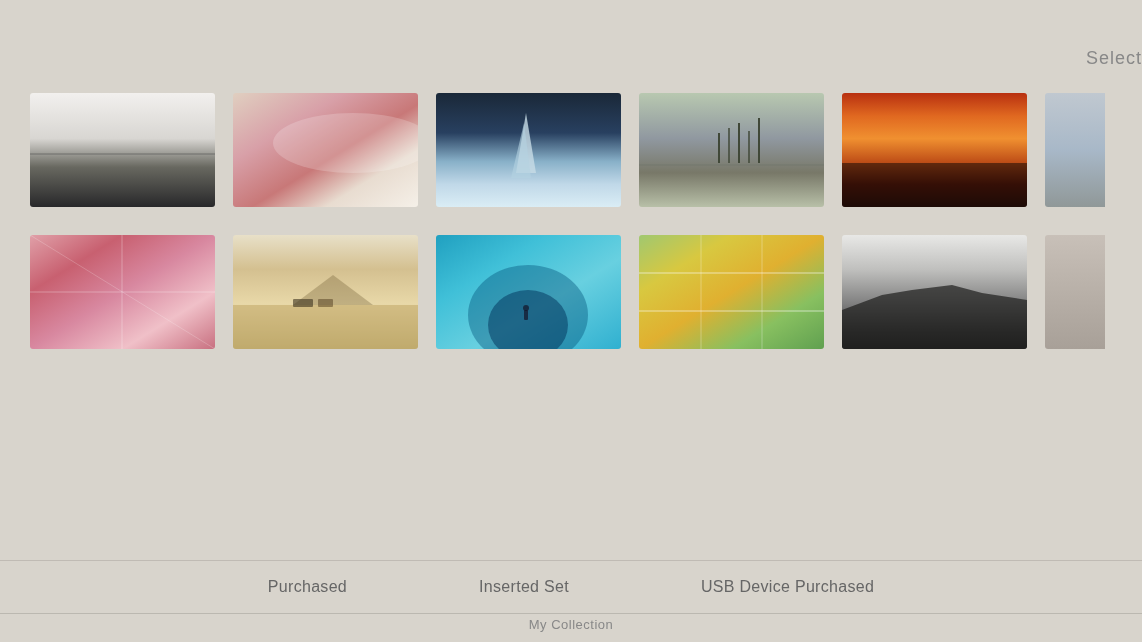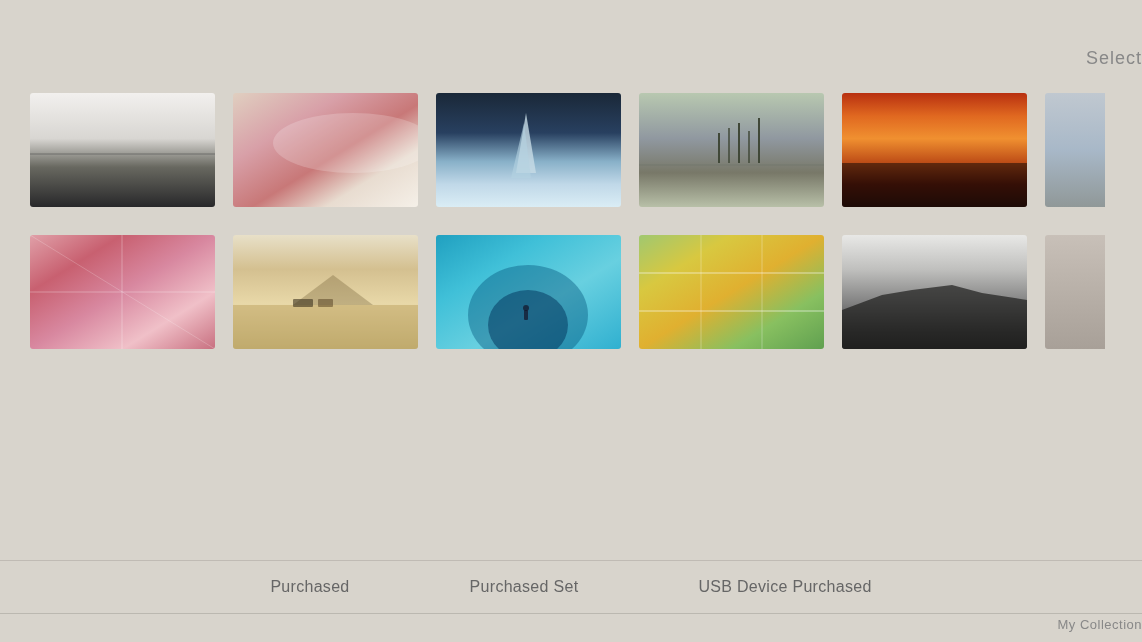--- a/index.html
+++ b/index.html
@@ -66,21 +66,21 @@
       right: 0;
       height: 82px;
       background-color: #d8d4cc;
       border-top: 1px solid #c0bbb4;
     }
 
     .nav-items {
       display: flex;
       align-items: center;
       justify-content: center;
-      gap: 0;
+      gap: 12px;
       height: 52px;
     }
 
     .nav-item {
       padding: 0 60px;
       cursor: pointer;
       text-align: center;
     }
 
     .nav-item-label {
@@ -93,21 +93,21 @@
     .nav-item.active .nav-item-label {
       font-size: 28px;
       font-weight: 500;
       color: #222;
     }
 
     .my-collection-bar {
       height: 22px;
       display: flex;
       align-items: center;
-      justify-content: flex-end;
+      justify-content: center;
       border-top: 1px solid #bbb8b0;
     }
 
     .my-collection-label {
       font-size: 13px;
       color: #888;
       font-weight: 300;
       letter-spacing: 0.5px;
     }
   </style>
@@ -344,21 +344,21 @@
 
 <div class="bottom-nav">
   <div class="nav-items">
 
     <div class="nav-item">
       <span class="nav-item-label">Purchased</span>
     </div>
 
 
     <div class="nav-item">
-      <span class="nav-item-label">Purchased Set</span>
+      <span class="nav-item-label">Inserted Set</span>
     </div>
 
     <div class="nav-item">
       <span class="nav-item-label">USB Device Purchased</span>
     </div>
 
   </div>
 
   <div class="my-collection-bar">
     <span class="my-collection-label">My Collection</span>

